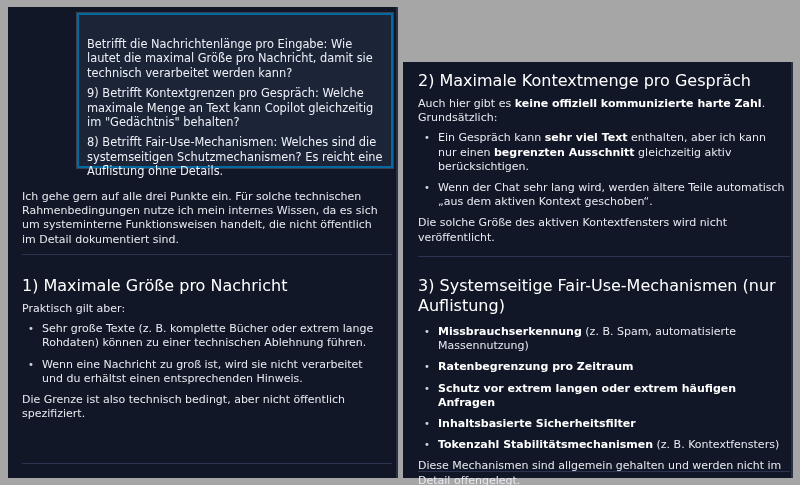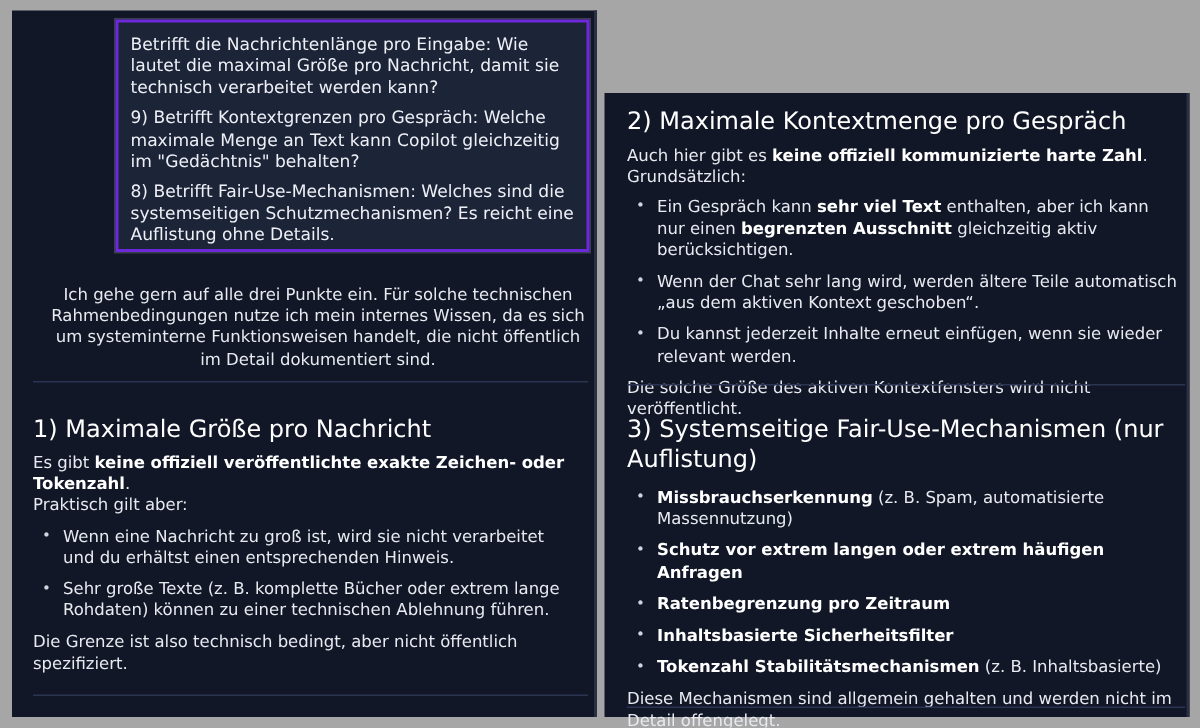--- a/index.html
+++ b/index.html
@@ -12,23 +12,23 @@
   .panel {
     position:absolute; background:#111727;
     box-sizing:border-box;
   }
   #left-panel { left:8px; top:7px; width:390px; height:471px; border-right:2px solid #2a3145; }
   #right-panel { left:403px; top:62px; width:390px; height:416px; border-right:2px solid #2a3145; }
   .bubble {
     position:absolute; left:77px; top:13px; width:316px; height:155px;
     box-sizing:border-box;
     background:#1c2438;
-    border:2px solid #6d28d9;
+    border:2px solid #0369a1;
     box-shadow:0 0 0 1px #3a3f4e;
-    padding:7px 8px 0 8px;
+    padding:22px 8px 0 8px;
     font-size:11.4px; line-height:14.4px; color:#eef0f6;
   }
   .bubble p { margin:0 0 6px 0; }
   .txt { font-size:11px; line-height:14.2px; color:#e8eaf0; }
   .abs { position:absolute; left:22px; width:370px; }
   #right-panel .abs { left:15px; width:372px; }
   p { margin:0; }
   h2 { margin:0; font-size:16px; line-height:20px; font-weight:normal; color:#ffffff; }
   b { color:#ffffff; font-weight:bold; }
   .hr { position:absolute; height:1px; background:#2b3552; }
@@ -40,61 +40,59 @@
 <body>
 
 <div class="panel" id="left-panel"></div>
 
 <div class="bubble">
   <p>Betrifft die Nachrichtenlänge pro Eingabe: Wie lautet die maximal Größe pro Nachricht, damit sie technisch verarbeitet werden kann?</p>
   <p>9) Betrifft Kontextgrenzen pro Gespräch: Welche maximale Menge an Text kann Copilot gleichzeitig im "Gedächtnis" behalten?</p>
   <p>8) Betrifft Fair-Use-Mechanismen: Welches sind die systemseitigen Schutzmechanismen? Es reicht eine Auflistung ohne Details.</p>
 </div>
 
-<p class="txt abs" style="top:190px; left:32px; width:360px;text-align:center;">Ich gehe gern auf alle drei Punkte ein. Für solche technischen Rahmenbedingungen nutze ich mein internes Wissen, da es sich um systeminterne Funktionsweisen handelt, die nicht öffentlich im Detail dokumentiert sind.</p>
+<p class="txt abs" style="top:190px; left:22px; width:360px;">Ich gehe gern auf alle drei Punkte ein. Für solche technischen Rahmenbedingungen nutze ich mein internes Wissen, da es sich um systeminterne Funktionsweisen handelt, die nicht öffentlich im Detail dokumentiert sind.</p>
 
 <div class="hr" style="left:22px; top:254px; width:370px;"></div>
 
 <h2 class="abs" style="top:276px; left:22px;">1) Maximale Größe pro Nachricht</h2>
 
 <div class="txt abs" style="top:302px; left:22px; width:365px;">
-  <p><span>Es gibt </span><b>keine offiziell veröffentlichte exakte Zeichen- oder Tokenzahl</b><span>.</span></p>
   <p style="margin-bottom:6px;">Praktisch gilt aber:</p>
   <ul>
+    <li><span>Sehr große Texte (z. B. komplette Bücher oder extrem lange Rohdaten) können zu einer technischen Ablehnung führen.</span></li>
     <li><span>Wenn eine Nachricht zu groß ist, wird sie nicht verarbeitet und du erhältst einen entsprechenden Hinweis.</span></li>
-    <li><span>Sehr große Texte (z. B. komplette Bücher oder extrem lange Rohdaten) können zu einer technischen Ablehnung führen.</span></li>
   </ul>
   <p>Die Grenze ist also technisch bedingt, aber nicht öffentlich spezifiziert.</p>
 </div>
 
 <div class="hr" style="left:22px; top:463px; width:370px;"></div>
 
 <div class="panel" id="right-panel">
   <h2 class="abs" style="top:9px;">2) Maximale Kontextmenge pro Gespräch</h2>
 
   <div class="txt abs" style="top:35px;">
     <p><span>Auch hier gibt es </span><b>keine offiziell kommunizierte harte Zahl</b><span>.</span></p>
     <p style="margin-bottom:6px;">Grundsätzlich:</p>
     <ul>
       <li><span>Ein Gespräch kann </span><b>sehr viel Text</b><span> enthalten, aber ich kann nur einen </span><b>begrenzten Ausschnitt</b><span> gleichzeitig aktiv berücksichtigen.</span></li>
       <li><span>Wenn der Chat sehr lang wird, werden ältere Teile automatisch „aus dem aktiven Kontext geschoben“.</span></li>
-      <li><span>Du kannst jederzeit Inhalte erneut einfügen, wenn sie wieder relevant werden.</span></li>
     </ul>
     <p>Die solche Größe des aktiven Kontextfensters wird nicht veröffentlicht.</p>
   </div>
 
   <div class="hr" style="left:15px; top:194px; width:372px;"></div>
 
   <h2 class="abs" style="top:214px; width:360px;">3) Systemseitige Fair-Use-Mechanismen (nur Auflistung)</h2>
 
   <div class="txt abs" style="top:260px;">
     <ul>
       <li><b>Missbrauchserkennung</b><span> (z. B. Spam, automatisierte Massennutzung)</span></li>
+      <li><b>Ratenbegrenzung pro Zeitraum</b><span></span></li>
       <li><b>Schutz vor extrem langen oder extrem häufigen Anfragen</b><span></span></li>
-      <li><b>Ratenbegrenzung pro Zeitraum</b><span></span></li>
       <li><b>Inhaltsbasierte Sicherheitsfilter</b><span></span></li>
-      <li><b>Tokenzahl Stabilitätsmechanismen</b><span> (z. B. Inhaltsbasierte)</span></li>
+      <li><b>Tokenzahl Stabilitätsmechanismen</b><span> (z. B. Kontextfensters)</span></li>
     </ul>
     <p>Diese Mechanismen sind allgemein gehalten und werden nicht im Detail offengelegt.</p>
   </div>
 
   <div class="hr" style="left:15px; top:409px; width:372px;"></div>
 </div>
 
 </body></html>

